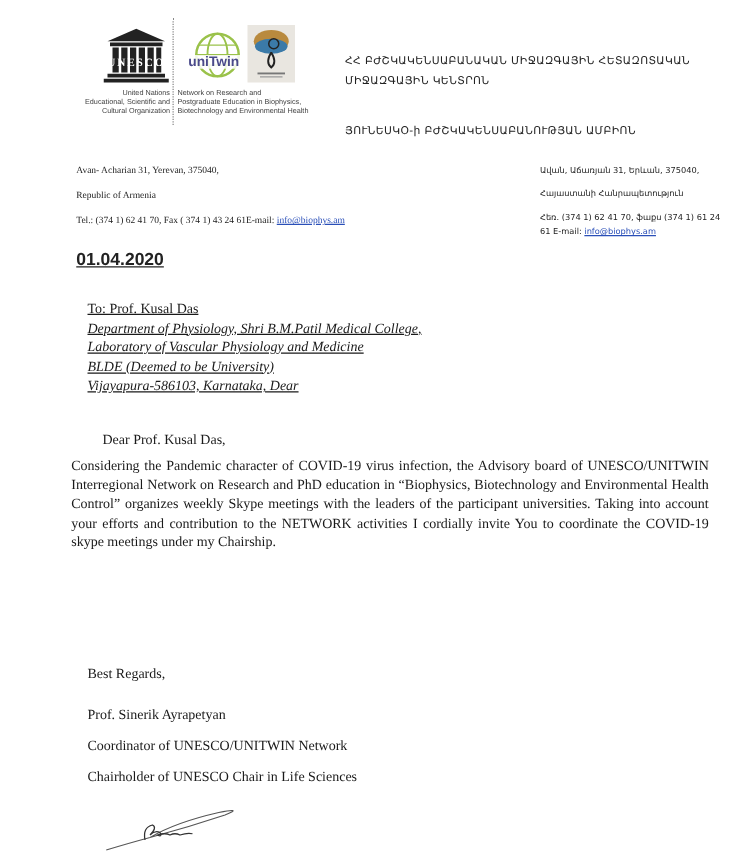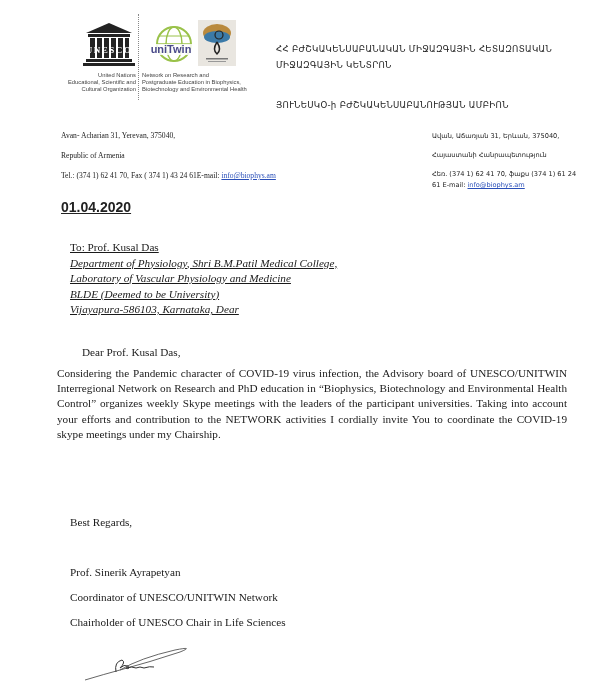--- a/index.html
+++ b/index.html
@@ -109,21 +109,21 @@
   <div class="to">To: Prof. Kusal Das</div>
   <div class="it">Department of Physiology, Shri B.M.Patil Medical College,</div>
   <div class="it">Laboratory of Vascular Physiology and Medicine</div>
   <div class="it">BLDE (Deemed to be University)</div>
   <div class="it">Vijayapura-586103, Karnataka, Dear</div>
 </div>
 
 <div class="abs salutation">Dear Prof. Kusal Das,</div>
 <div class="abs body-text">Considering the Pandemic character of COVID-19 virus infection, the Advisory board of UNESCO/UNITWIN Interregional Network on Research and PhD education in “Biophysics, Biotechnology and Environmental Health Control” organizes weekly Skype meetings with the leaders of the participant universities. Taking into account your efforts and contribution to the NETWORK activities I cordially invite You to coordinate the COVID-19 skype meetings under my Chairship.</div>
 
-<div class="abs closing" style="top:516px;text-align:center;">Best Regards,</div>
+<div class="abs closing" style="top:533px;text-align:center;">Best Regards,</div>
 <div class="abs closing" style="top:566px;">Prof. Sinerik Ayrapetyan</div>
 <div class="abs closing" style="top:591px;">Coordinator of UNESCO/UNITWIN Network</div>
 <div class="abs closing" style="top:616px;">Chairholder of UNESCO Chair in Life Sciences</div>
 
 <div class="abs signature">
   <svg width="120" height="45" viewBox="0 0 120 45">
     <path d="M5 40 Q25 34 40 30 Q70 22 100 12 Q115 6 95 10 Q60 18 40 30" fill="none" stroke="#555" stroke-width="0.9"></path>
     <path d="M36 32 Q34 22 42 20 Q46 22 40 28 Q44 24 48 26 Q50 30 46 28 Q52 26 56 28 Q60 26 64 28 Q70 26 74 27" fill="none" stroke="#333" stroke-width="1"></path>
   </svg>
 </div>

